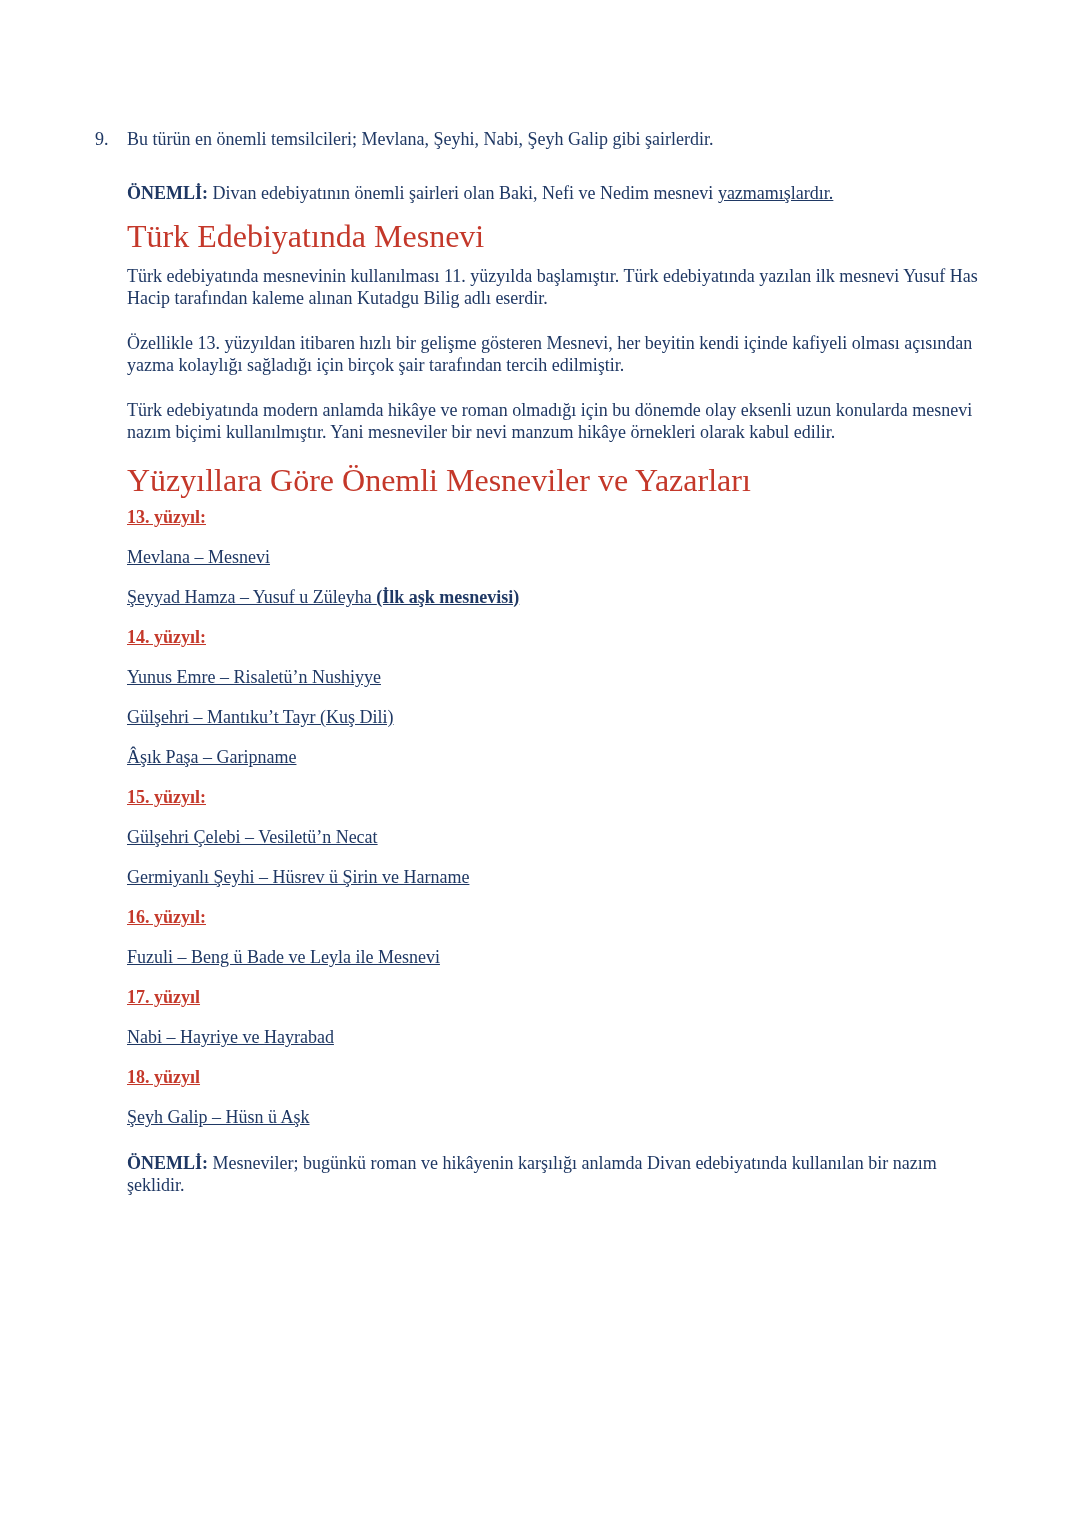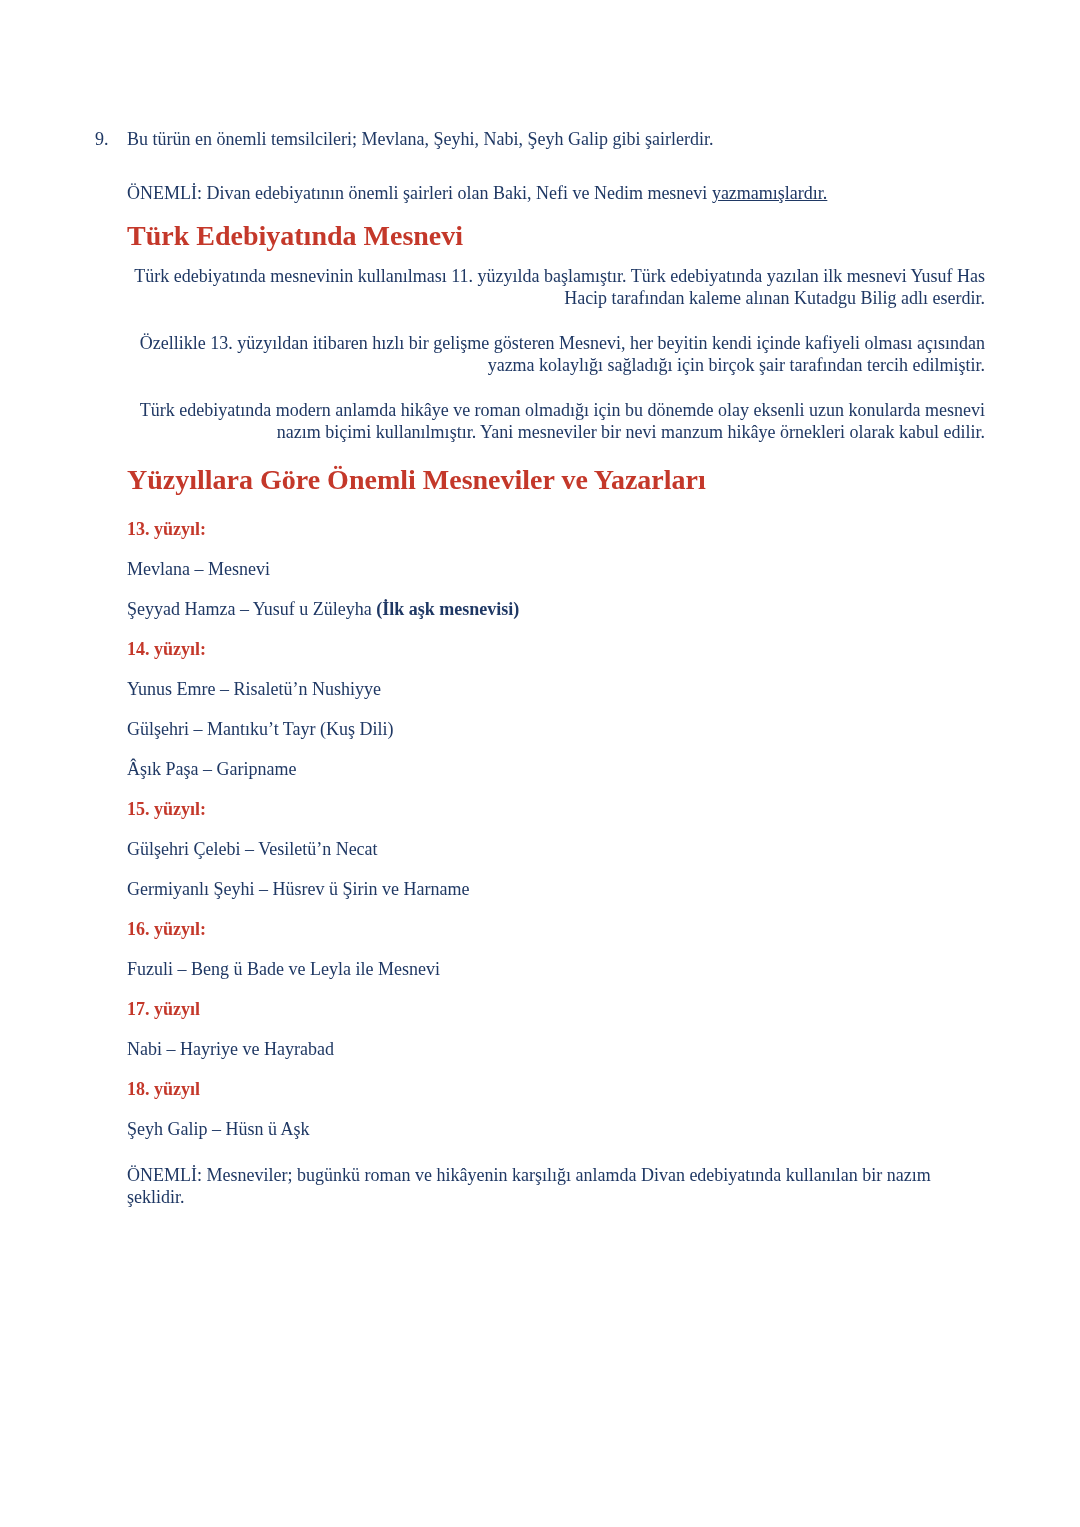--- a/index.html
+++ b/index.html
@@ -16,32 +16,32 @@
     line-height: 22px;
     color: #1f3864;
     overflow: hidden;
   }
   .item9 { display: flex; margin-bottom: 32px; }
   .item9 .num { width: 32px; flex: 0 0 32px; }
   .indent { margin-left: 32px; }
   .note { margin: 0 0 18px 0; }
   .note-mid { margin: 24px 0 22px 0; }
   .note-last { margin: 0 0 22px 0; }
-  .label { font-weight: normal; margin-top: 34px; }
+  .label { font-weight: bold; margin-top: 34px; }
   .ul { text-decoration: underline; }
   h1.sec {
-    font-size: 28px;
+    font-size: 32px;
     line-height: 28px;
-    font-weight: bold;
+    font-weight: normal;
     color: #c4382a;
     margin: 0 0 15px 0;
   }
-  h1.sec2 { margin-top: 18px; margin-bottom: 24px; }
-  p.body { margin: 0 0 23px 0; text-align: right; }
-  .entry { margin: 0 0 18px 0; }
+  h1.sec2 { margin-top: 18px; margin-bottom: 12px; }
+  p.body { margin: 0 0 23px 0; }
+  .entry { margin: 0 0 18px 0; text-decoration: underline; }
   .entry.century { color: #c4382a; font-weight: bold; }
   .entry .boldpart { font-weight: bold; }
 </style>
 </head>
 <body>
 
 <div class="page">
 
   <div class="item9">
     <span class="num">9.</span>

